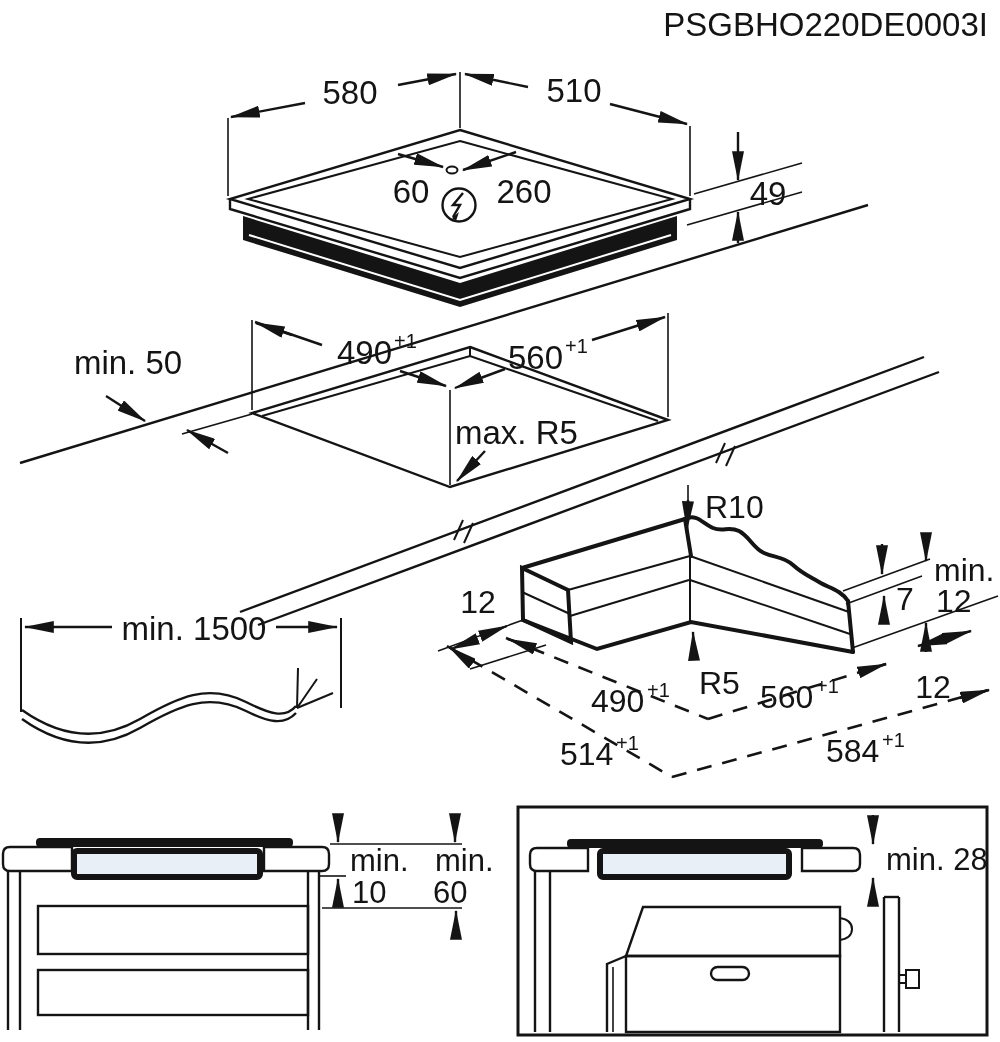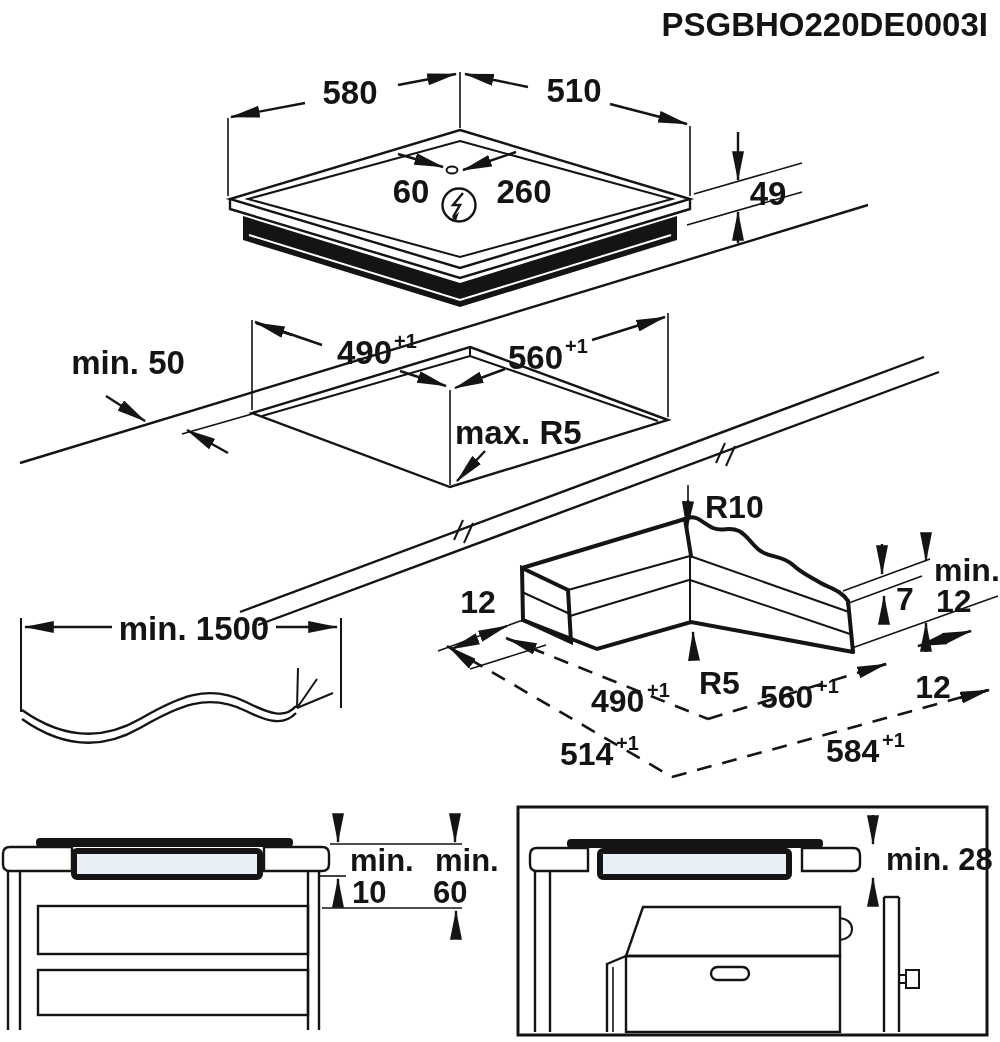--- a/index.html
+++ b/index.html
@@ -1,17 +1,17 @@
 <!DOCTYPE html>
 <html><head>
 <meta charset="utf-8">
 <style>
   html,body{margin:0;padding:0;background:#ffffff;}
   #stage{position:relative;width:1000px;height:1042px;background:#ffffff;
-         font-family:"Liberation Sans", sans-serif;font-weight:bold;}
+         font-family:"Liberation Sans", sans-serif;}
   svg{position:absolute;left:0;top:0;}
   text{fill:#141414;font-family:"Liberation Sans", sans-serif;}
   .ln{stroke:#141414;stroke-width:2.4;fill:none;}
   .thin{stroke:#141414;stroke-width:1.6;fill:none;}
   .thick{stroke:#141414;stroke-width:4;fill:none;stroke-linecap:round;}
   .med{stroke:#141414;stroke-width:2;fill:none;}
   .dash{stroke:#141414;stroke-width:2.6;fill:none;stroke-dasharray:15 11;}
   .dim{font-size:33px;}
   .dim2{font-size:32px;}
   .dim3{font-size:31px;}

